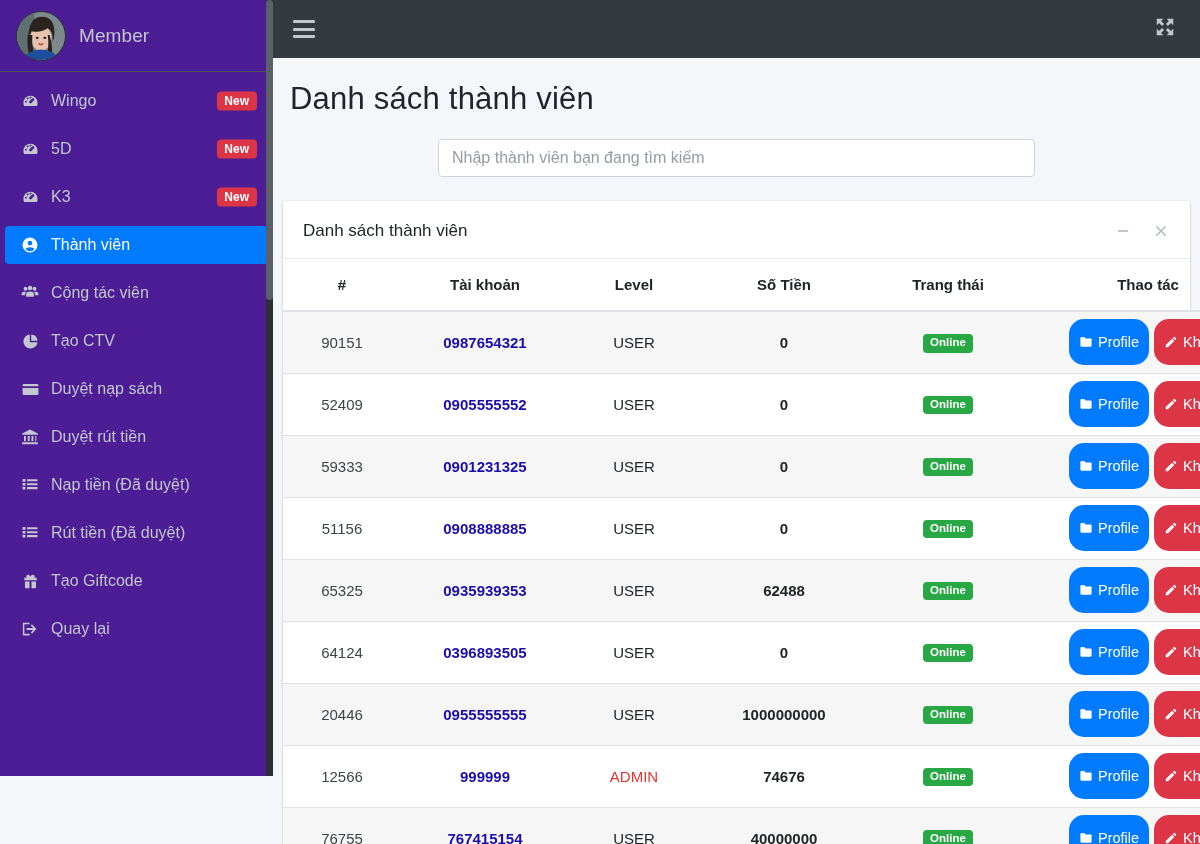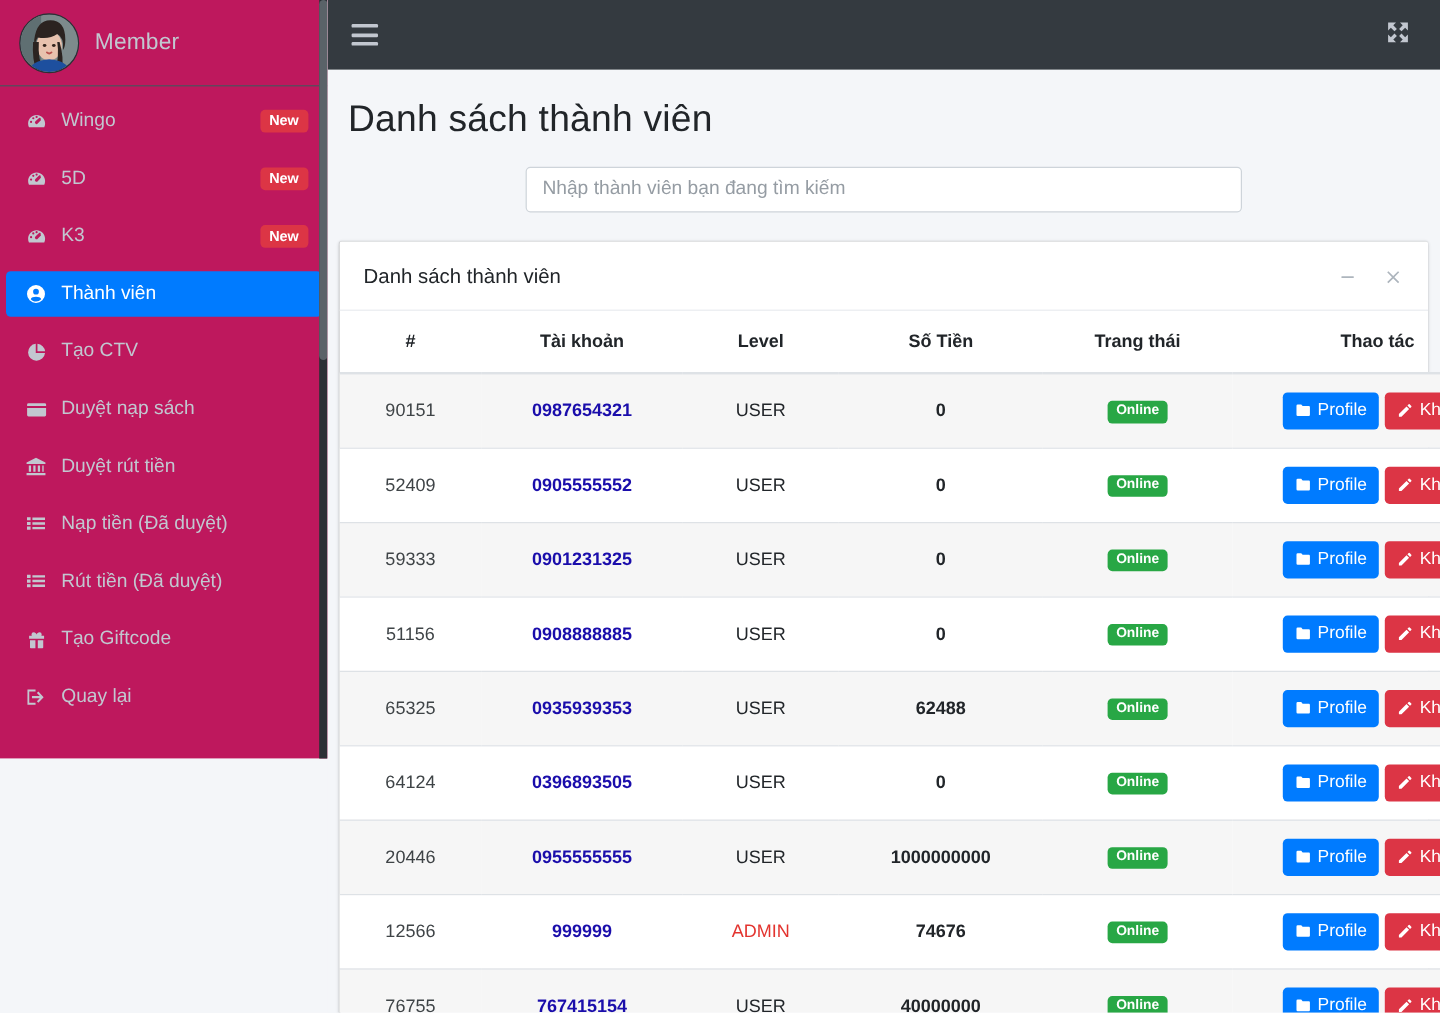--- a/index.html
+++ b/index.html
@@ -6,22 +6,22 @@
   html, body {
     width: 1200px; height: 844px;
     overflow: hidden;
     font-family: "Liberation Sans", sans-serif;
     background: #f4f6f9;
   }
   .app { display: flex; width: 1200px; height: 844px; position: relative; }
 
   
   .sidebar {
-    width: 273px; height: 632px;
-    background: #be185d;
+    width: 273px; height: 776px;
+    background: #4c1d95;
     flex: 0 0 273px;
     position: relative;
     overflow: hidden;
   }
   .brand {
     height: 72px;
     display: flex; align-items: center;
     padding: 0 16px;
     border-bottom: 1px solid #4b545c;
     gap: 13px;
@@ -200,23 +200,23 @@
     font-size: 11.5px;
     font-weight: bold;
     padding: 3px 7px 4px 7px;
     border-radius: 4px;
     line-height: 1;
   }
 
   .actions { display: flex; justify-content: center; align-items: center; gap: 5px; }
   .btn {
     display: inline-flex; align-items: center; gap: 5px;
-    height: 31px;
+    height: 46px;
     padding: 0 10px;
-    border: none; border-radius: 4px;
+    border: none; border-radius: 15px;
     color: #fff; font-size: 14.5px;
     font-family: "Liberation Sans", sans-serif;
     cursor: pointer;
     white-space: nowrap;
   }
   .btn-profile { background: #007bff; }
   .btn-lock { background: #dc3545; }
   .btn svg { display: block; flex: 0 0 auto; }
 </style>
 </head>
@@ -285,20 +285,28 @@
 
       <div class="nav-item active">
         <span class="nav-icon">
           <svg width="18" height="18" viewBox="0 0 24 24" fill="currentColor">
               <path d="M12 2a10 10 0 100 20 10 10 0 000-20zm0 4.2a3.2 3.2 0 110 6.4 3.2 3.2 0 010-6.4zm0 14.1c-2.3 0-4.4-1-5.8-2.6.5-1.7 3-2.6 5.8-2.6s5.3.9 5.8 2.6A7.7 7.7 0 0112 20.3z"></path>
             </svg>
         </span>
         <span class="nav-label">Thành viên</span>
       </div>
 
+      <div class="nav-item">
+        <span class="nav-icon">
+          <svg width="18" height="18" viewBox="0 0 24 24" fill="currentColor">
+              <path d="M6 9a2.6 2.6 0 100-5.2A2.6 2.6 0 006 9zm12 0a2.6 2.6 0 100-5.2A2.6 2.6 0 0018 9zm-6-.6a3 3 0 100-6 3 3 0 000 6zM4.4 10.2C3 10.2.8 11 .8 12.6V15h4.7v-1.9c0-1 .5-1.9 1.3-2.5-.6-.3-1.5-.4-2.4-.4zm15.2 0c-.9 0-1.8.1-2.4.4.8.6 1.3 1.5 1.3 2.5V15h4.7v-2.4c0-1.6-2.2-2.4-3.6-2.4zM12 10c-2 0-5.2 1-5.2 3.1V17h10.4v-3.9c0-2.1-3.2-3.1-5.2-3.1z"></path>
+            </svg>
+        </span>
+        <span class="nav-label">Cộng tác viên</span>
+      </div>
 
       <div class="nav-item">
         <span class="nav-icon">
           <svg width="17" height="17" viewBox="0 0 24 24" fill="currentColor">
               <path d="M11 2.1A10 10 0 1021.9 13H11V2.1zM13 2v9h9A10 10 0 0013 2z"></path>
             </svg>
         </span>
         <span class="nav-label">Tạo CTV</span>
       </div>
 

